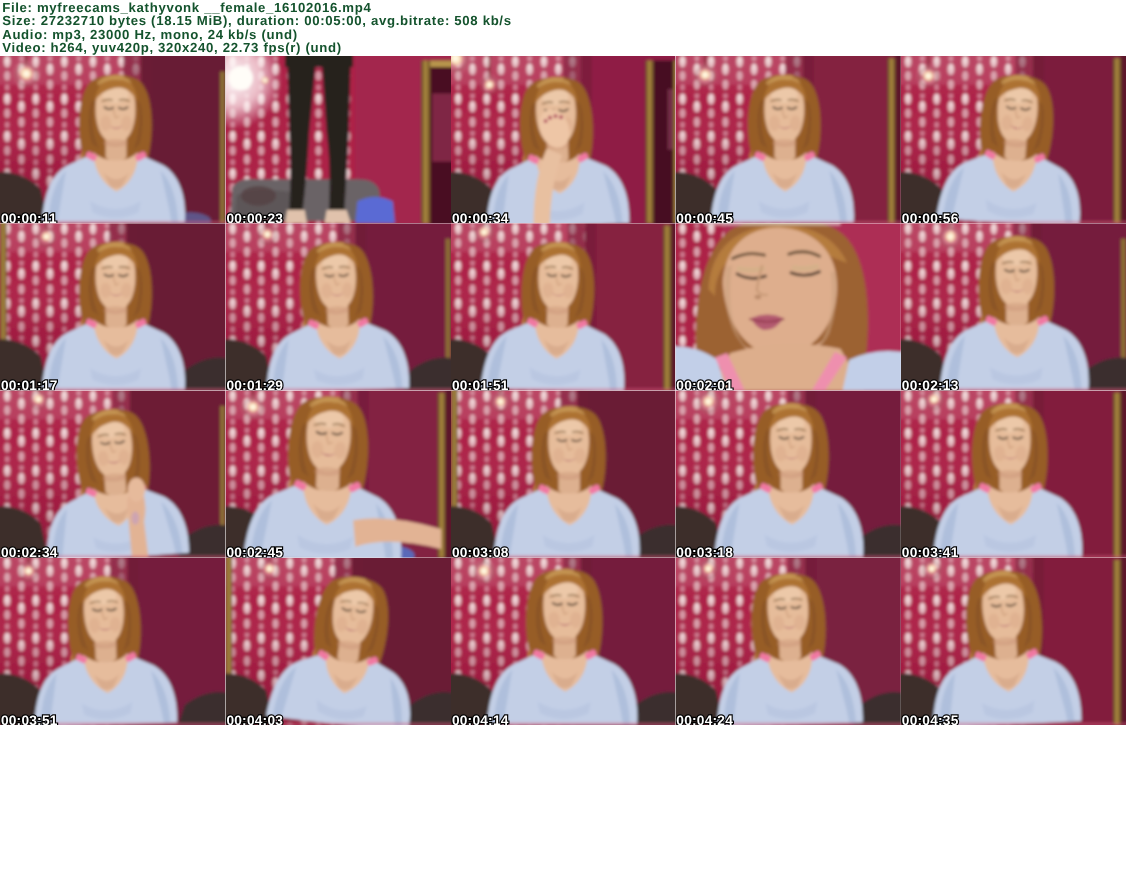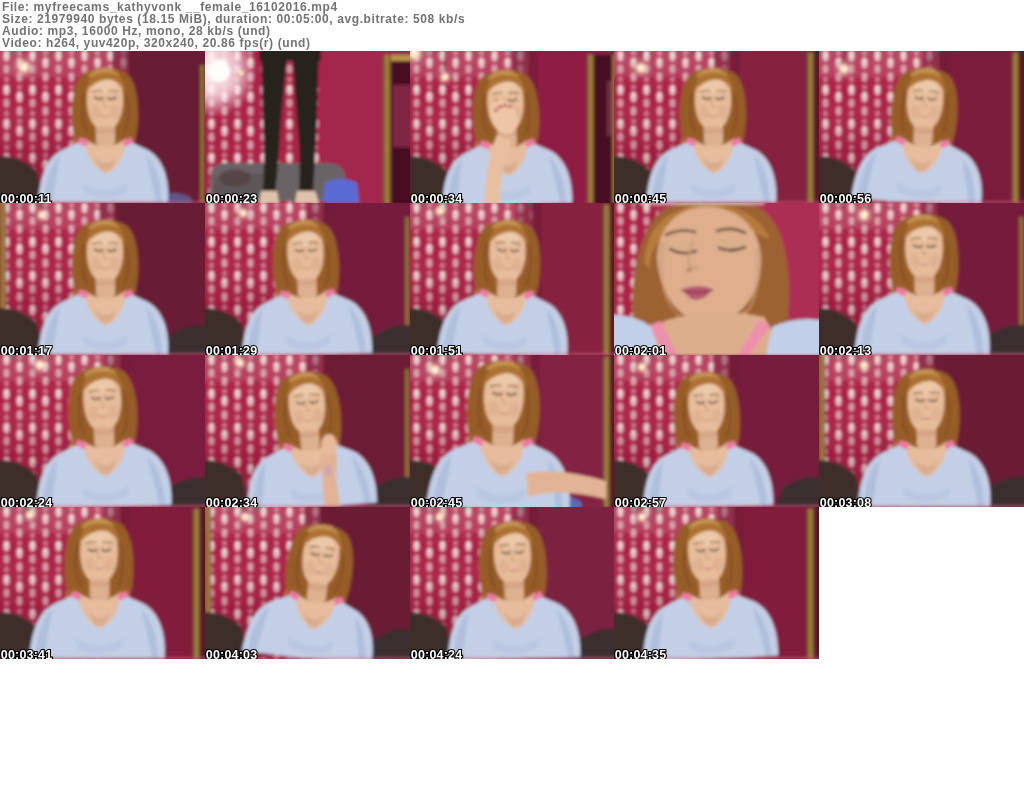--- a/index.html
+++ b/index.html
@@ -1,16 +1,16 @@
 <!DOCTYPE html>
 <html><head><meta charset="utf-8">
 <style>
 html,body{margin:0;padding:0;background:#fff;width:1024px;height:811px;overflow:hidden}
 .hdr{font-family:"Liberation Sans",sans-serif;font-weight:bold;font-size:12px;
-line-height:12.15px;color:#737373;padding:1px 0 0 2px;height:51px;box-sizing:border-box;
+line-height:12.15px;color:#14532d;padding:1px 0 0 2px;height:51px;box-sizing:border-box;
 letter-spacing:0.6px}
 .grid{display:grid;grid-template-columns:repeat(5,204.8px);grid-auto-rows:152px;width:1024px}
 .cell{position:relative;overflow:hidden}
 .th{display:block;width:204.8px;height:152px}
 .tstxt{font-family:"Liberation Sans",sans-serif;font-weight:bold;font-size:12.5px;
 fill:#fff;stroke:#000;stroke-width:2.2px;paint-order:stroke;letter-spacing:0.2px}
 </style></head><body>
 
 <svg width="0" height="0" style="position:absolute">
 <defs>
@@ -79,23 +79,23 @@
   <path d="M86,40 C83,54 83,70 90,84 L84,80 C79,66 80,48 84,40 Z" fill="#8a5426"></path>
   <path d="M125,40 C128,56 127,72 121,86 L127,80 C131,64 130,48 127,42 Z" fill="#8a5426"></path>
   <ellipse cx="105" cy="79" rx="11" ry="3.6" fill="#c79272" opacity="0.4"></ellipse>
   <path d="M82,132 Q105,146 128,132 L126,142 Q105,152 84,142 Z" fill="#a4b5d6" opacity="0.3"></path>
   <path d="M88,24 C94,17 106,15 114,18 L110,22 Q98,20 90,27 Z" fill="#c49552" opacity="0.8"></path>
 </g>
 </defs>
 </svg>
 <div class="hdr">
     <div>File: myfreecams_kathyvonk __female_16102016.mp4</div>
-    <div>Size: 21979940 bytes (18.15 MiB), duration: 00:05:00, avg.bitrate: 508 kb/s</div>
-    <div>Audio: mp3, 16000 Hz, mono, 28 kb/s (und)</div>
-    <div>Video: h264, yuv420p, 320x240, 20.86 fps(r) (und)</div>
+    <div>Size: 27232710 bytes (18.15 MiB), duration: 00:05:00, avg.bitrate: 508 kb/s</div>
+    <div>Audio: mp3, 23000 Hz, mono, 24 kb/s (und)</div>
+    <div>Video: h264, yuv420p, 320x240, 22.73 fps(r) (und)</div>
   </div>
 <div class="grid">
 <div class="cell">
       <svg class="th" viewBox="0 0 204.8 152" preserveAspectRatio="none">
         <g filter="url(#soft)">
           <rect x="-8" y="-8" width="221" height="168" fill="#671b35"></rect>
 <rect x="-8" y="-8" width="136" height="168" fill="url(#tas)"></rect>
 <rect x="-8" y="-8" width="136" height="168" fill="url(#cshade)"></rect>
 <rect x="-8" y="-8" width="136" height="34" fill="#f0d8da" opacity="0.13"></rect>
 <rect x="112" y="-8" width="26" height="168" fill="#6d1a36" opacity="0.5"></rect>
@@ -329,40 +329,20 @@
 <path d="M210,152 L210,124 C198,119 180,124 168,134 L162,152 Z" fill="#3a2d2e"></path>
 <use href="#w" transform="translate(0,0) translate(-4.2,-6.1) scale(1.04)"></use>
 <rect x="40" y="150" width="168" height="2.5" fill="#d75d7d" opacity="0.5"></rect>
         </g>
         <text x="0.8" y="151.8" class="tstxt">00:02:13</text>
       </svg>
     </div>
     <div class="cell">
       <svg class="th" viewBox="0 0 204.8 152" preserveAspectRatio="none">
         <g filter="url(#soft)">
-          <rect x="-8" y="-8" width="221" height="168" fill="#7a1f3e"></rect>
-<rect x="-8" y="-8" width="128" height="168" fill="url(#tas)"></rect>
-<rect x="-8" y="-8" width="128" height="168" fill="url(#cshade)"></rect>
-<rect x="-8" y="-8" width="128" height="34" fill="#f0d8da" opacity="0.13"></rect>
-<rect x="104" y="-8" width="26" height="168" fill="#6d1a36" opacity="0.5"></rect>
-<path d="M40,-4 V2" stroke="#5a2218" stroke-width="1.4" opacity="0.7"></path>
-<circle cx="40" cy="10" r="12.0" fill="url(#glow)" opacity="0.675"></circle>
-<circle cx="40" cy="10" r="6" fill="url(#bulb)"></circle>
-<circle cx="40" cy="11" r="8.5" fill="none" stroke="#4a2a18" stroke-width="0.9" opacity="0.4"></circle>
-<path d="M-6,152 L-6,106 C10,103 27,110 37,121 L44,152 Z" fill="#3c2f2b"></path>
-<path d="M210,152 L210,124 C198,119 180,124 168,134 L162,152 Z" fill="#3a2d2e"></path>
-<use href="#w" transform="translate(0,0) translate(-4.2,-6.1) scale(1.04) rotate(-2 105 122)"></use>
-<rect x="40" y="150" width="168" height="2.5" fill="#d75d7d" opacity="0.5"></rect>
-        </g>
-        <text x="0.8" y="151.8" class="tstxt">00:02:24</text>
-      </svg>
-    </div>
-    <div class="cell">
-      <svg class="th" viewBox="0 0 204.8 152" preserveAspectRatio="none">
-        <g filter="url(#soft)">
           <rect x="-8" y="-8" width="221" height="168" fill="#6d1b36"></rect>
 <rect x="-8" y="-8" width="126" height="168" fill="url(#tas)"></rect>
 <rect x="-8" y="-8" width="126" height="168" fill="url(#cshade)"></rect>
 <rect x="-8" y="-8" width="126" height="34" fill="#f0d8da" opacity="0.13"></rect>
 <rect x="102" y="-8" width="26" height="168" fill="#6d1a36" opacity="0.5"></rect>
 <path d="M35,-4 V1" stroke="#5a2218" stroke-width="1.4" opacity="0.7"></path>
 <circle cx="35" cy="8" r="10.0" fill="url(#glow)" opacity="0.6000000000000001"></circle>
 <circle cx="35" cy="8" r="5" fill="url(#bulb)"></circle>
 <circle cx="35" cy="9" r="7.5" fill="none" stroke="#4a2a18" stroke-width="0.9" opacity="0.4"></circle>
 <rect x="200" y="14" width="4.5" height="138" fill="#8a6c34"></rect>
@@ -397,56 +377,56 @@
 <ellipse cx="150" cy="150" rx="22" ry="9" fill="#5a68b8"></ellipse>
 <use href="#w" transform="translate(-14,2) translate(-10.5,-15.2) scale(1.1) rotate(2 105 122)"></use>
 <path d="M130,116 Q162,110 210,124 L210,142 Q162,130 132,140 Z" fill="#e2b394" transform="translate(-14,2)"></path>
         </g>
         <text x="0.8" y="151.8" class="tstxt">00:02:45</text>
       </svg>
     </div>
     <div class="cell">
       <svg class="th" viewBox="0 0 204.8 152" preserveAspectRatio="none">
         <g filter="url(#soft)">
-          <rect x="-8" y="-8" width="221" height="168" fill="#761e3c"></rect>
-<rect x="-8" y="-8" width="123" height="168" fill="url(#tas)"></rect>
-<rect x="-8" y="-8" width="123" height="168" fill="url(#cshade)"></rect>
-<rect x="-8" y="-8" width="123" height="34" fill="#f0d8da" opacity="0.13"></rect>
-<rect x="99" y="-8" width="26" height="168" fill="#6d1a36" opacity="0.5"></rect>
-<path d="M28,-4 V5" stroke="#5a2218" stroke-width="1.4" opacity="0.7"></path>
-<circle cx="28" cy="12" r="10.0" fill="url(#glow)" opacity="0.5249999999999999"></circle>
-<circle cx="28" cy="12" r="5" fill="url(#bulb)"></circle>
-<circle cx="28" cy="13" r="7.5" fill="none" stroke="#4a2a18" stroke-width="0.9" opacity="0.4"></circle>
-<path d="M-6,152 L-6,106 C10,103 27,110 37,121 L44,152 Z" fill="#3c2f2b"></path>
-<path d="M210,152 L210,124 C198,119 180,124 168,134 L162,152 Z" fill="#3a2d2e"></path>
-<use href="#w" transform="translate(-10,0) rotate(-2 105 122)"></use>
-<rect x="40" y="150" width="168" height="2.5" fill="#d75d7d" opacity="0.5"></rect>
-        </g>
-        <text x="0.8" y="151.8" class="tstxt">00:02:57</text>
-      </svg>
-    </div>
-    <div class="cell">
-      <svg class="th" viewBox="0 0 204.8 152" preserveAspectRatio="none">
-        <g filter="url(#soft)">
           <rect x="-8" y="-8" width="221" height="168" fill="#6a1a35"></rect>
 <rect x="-8" y="-8" width="123" height="168" fill="url(#tas)"></rect>
 <rect x="-8" y="-8" width="123" height="168" fill="url(#cshade)"></rect>
 <rect x="-8" y="-8" width="123" height="34" fill="#f0d8da" opacity="0.13"></rect>
 <rect x="99" y="-8" width="26" height="168" fill="#6d1a36" opacity="0.5"></rect>
 <path d="M45,-4 V3" stroke="#5a2218" stroke-width="1.4" opacity="0.7"></path>
 <circle cx="45" cy="10" r="10.0" fill="url(#glow)" opacity="0.6000000000000001"></circle>
 <circle cx="45" cy="10" r="5" fill="url(#bulb)"></circle>
 <circle cx="45" cy="11" r="7.5" fill="none" stroke="#4a2a18" stroke-width="0.9" opacity="0.4"></circle>
 <rect x="0" y="-4" width="6" height="156" fill="url(#goldv)"></rect>
 <path d="M-6,152 L-6,106 C10,103 27,110 37,121 L44,152 Z" fill="#3c2f2b"></path>
 <path d="M210,152 L210,124 C198,119 180,124 168,134 L162,152 Z" fill="#3a2d2e"></path>
 <use href="#w" transform="translate(2,0) translate(-2.1,-3.0) scale(1.02)"></use>
 <rect x="40" y="150" width="168" height="2.5" fill="#d75d7d" opacity="0.5"></rect>
         </g>
         <text x="0.8" y="151.8" class="tstxt">00:03:08</text>
+      </svg>
+    </div>
+    <div class="cell">
+      <svg class="th" viewBox="0 0 204.8 152" preserveAspectRatio="none">
+        <g filter="url(#soft)">
+          <rect x="-8" y="-8" width="221" height="168" fill="#741e3c"></rect>
+<rect x="-8" y="-8" width="126" height="168" fill="url(#tas)"></rect>
+<rect x="-8" y="-8" width="126" height="168" fill="url(#cshade)"></rect>
+<rect x="-8" y="-8" width="126" height="34" fill="#f0d8da" opacity="0.13"></rect>
+<rect x="102" y="-8" width="26" height="168" fill="#6d1a36" opacity="0.5"></rect>
+<path d="M30,-4 V2" stroke="#5a2218" stroke-width="1.4" opacity="0.7"></path>
+<circle cx="30" cy="10" r="12.0" fill="url(#glow)" opacity="0.75"></circle>
+<circle cx="30" cy="10" r="6" fill="url(#bulb)"></circle>
+<circle cx="30" cy="11" r="8.5" fill="none" stroke="#4a2a18" stroke-width="0.9" opacity="0.4"></circle>
+<path d="M-6,152 L-6,106 C10,103 27,110 37,121 L44,152 Z" fill="#3c2f2b"></path>
+<path d="M210,152 L210,124 C198,119 180,124 168,134 L162,152 Z" fill="#3a2d2e"></path>
+<use href="#w" transform="translate(0,0) translate(-4.2,-6.1) scale(1.04)"></use>
+<rect x="40" y="150" width="168" height="2.5" fill="#d75d7d" opacity="0.5"></rect>
+        </g>
+        <text x="0.8" y="151.8" class="tstxt">00:03:18</text>
       </svg>
     </div>
     <div class="cell">
       <svg class="th" viewBox="0 0 204.8 152" preserveAspectRatio="none">
         <g filter="url(#soft)">
           <rect x="-8" y="-8" width="221" height="168" fill="#821e3d"></rect>
 <rect x="-8" y="-8" width="128" height="168" fill="url(#tas)"></rect>
 <rect x="-8" y="-8" width="128" height="168" fill="url(#cshade)"></rect>
 <rect x="-8" y="-8" width="128" height="34" fill="#f0d8da" opacity="0.13"></rect>
 <rect x="104" y="-8" width="26" height="168" fill="#6d1a36" opacity="0.5"></rect>
@@ -459,36 +439,76 @@
 <path d="M-6,152 L-6,106 C10,103 27,110 37,121 L44,152 Z" fill="#3c2f2b"></path>
 <use href="#w" transform="translate(-6,0) translate(-4.2,-6.1) scale(1.04)"></use>
 <rect x="40" y="150" width="168" height="2.5" fill="#d75d7d" opacity="0.5"></rect>
         </g>
         <text x="0.8" y="151.8" class="tstxt">00:03:41</text>
       </svg>
     </div>
     <div class="cell">
       <svg class="th" viewBox="0 0 204.8 152" preserveAspectRatio="none">
         <g filter="url(#soft)">
+          <rect x="-8" y="-8" width="221" height="168" fill="#741e3c"></rect>
+<rect x="-8" y="-8" width="124" height="168" fill="url(#tas)"></rect>
+<rect x="-8" y="-8" width="124" height="168" fill="url(#cshade)"></rect>
+<rect x="-8" y="-8" width="124" height="34" fill="#f0d8da" opacity="0.13"></rect>
+<rect x="100" y="-8" width="26" height="168" fill="#6d1a36" opacity="0.5"></rect>
+<path d="M26,-4 V5" stroke="#5a2218" stroke-width="1.4" opacity="0.7"></path>
+<circle cx="26" cy="12" r="10.0" fill="url(#glow)" opacity="0.6000000000000001"></circle>
+<circle cx="26" cy="12" r="5" fill="url(#bulb)"></circle>
+<circle cx="26" cy="13" r="7.5" fill="none" stroke="#4a2a18" stroke-width="0.9" opacity="0.4"></circle>
+<path d="M-6,152 L-6,106 C10,103 27,110 37,121 L44,152 Z" fill="#3c2f2b"></path>
+<path d="M210,152 L210,124 C198,119 180,124 168,134 L162,152 Z" fill="#3a2d2e"></path>
+<use href="#w" transform="translate(-8,0) rotate(-2 105 122)"></use>
+<rect x="40" y="150" width="168" height="2.5" fill="#d75d7d" opacity="0.5"></rect>
+        </g>
+        <text x="0.8" y="151.8" class="tstxt">00:03:51</text>
+      </svg>
+    </div>
+    <div class="cell">
+      <svg class="th" viewBox="0 0 204.8 152" preserveAspectRatio="none">
+        <g filter="url(#soft)">
           <rect x="-8" y="-8" width="221" height="168" fill="#6a1a35"></rect>
 <rect x="-8" y="-8" width="123" height="168" fill="url(#tas)"></rect>
 <rect x="-8" y="-8" width="123" height="168" fill="url(#cshade)"></rect>
 <rect x="-8" y="-8" width="123" height="34" fill="#f0d8da" opacity="0.13"></rect>
 <rect x="99" y="-8" width="26" height="168" fill="#6d1a36" opacity="0.5"></rect>
 <path d="M40,-4 V3" stroke="#5a2218" stroke-width="1.4" opacity="0.7"></path>
 <circle cx="40" cy="10" r="10.0" fill="url(#glow)" opacity="0.6000000000000001"></circle>
 <circle cx="40" cy="10" r="5" fill="url(#bulb)"></circle>
 <circle cx="40" cy="11" r="7.5" fill="none" stroke="#4a2a18" stroke-width="0.9" opacity="0.4"></circle>
 <rect x="0" y="-4" width="6" height="156" fill="url(#goldv)"></rect>
 <path d="M-6,152 L-6,106 C10,103 27,110 37,121 L44,152 Z" fill="#3c2f2b"></path>
 <path d="M210,152 L210,124 C198,119 180,124 168,134 L162,152 Z" fill="#3a2d2e"></path>
 <use href="#w" transform="translate(2,0) rotate(7 105 122)"></use>
 <rect x="40" y="150" width="168" height="2.5" fill="#d75d7d" opacity="0.5"></rect>
         </g>
         <text x="0.8" y="151.8" class="tstxt">00:04:03</text>
+      </svg>
+    </div>
+    <div class="cell">
+      <svg class="th" viewBox="0 0 204.8 152" preserveAspectRatio="none">
+        <g filter="url(#soft)">
+          <rect x="-8" y="-8" width="221" height="168" fill="#741e3c"></rect>
+<rect x="-8" y="-8" width="126" height="168" fill="url(#tas)"></rect>
+<rect x="-8" y="-8" width="126" height="168" fill="url(#cshade)"></rect>
+<rect x="-8" y="-8" width="126" height="34" fill="#f0d8da" opacity="0.13"></rect>
+<rect x="102" y="-8" width="26" height="168" fill="#6d1a36" opacity="0.5"></rect>
+<path d="M30,-4 V4" stroke="#5a2218" stroke-width="1.4" opacity="0.7"></path>
+<circle cx="30" cy="12" r="12.0" fill="url(#glow)" opacity="0.75"></circle>
+<circle cx="30" cy="12" r="6" fill="url(#bulb)"></circle>
+<circle cx="30" cy="13" r="8.5" fill="none" stroke="#4a2a18" stroke-width="0.9" opacity="0.4"></circle>
+<path d="M-6,152 L-6,106 C10,103 27,110 37,121 L44,152 Z" fill="#3c2f2b"></path>
+<path d="M210,152 L210,124 C198,119 180,124 168,134 L162,152 Z" fill="#3a2d2e"></path>
+<use href="#w" transform="translate(-2,0) translate(-5.3,-7.6) scale(1.05)"></use>
+<rect x="40" y="150" width="168" height="2.5" fill="#d75d7d" opacity="0.5"></rect>
+        </g>
+        <text x="0.8" y="151.8" class="tstxt">00:04:14</text>
       </svg>
     </div>
     <div class="cell">
       <svg class="th" viewBox="0 0 204.8 152" preserveAspectRatio="none">
         <g filter="url(#soft)">
           <rect x="-8" y="-8" width="221" height="168" fill="#7a2040"></rect>
 <rect x="-8" y="-8" width="126" height="168" fill="url(#tas)"></rect>
 <rect x="-8" y="-8" width="126" height="168" fill="url(#cshade)"></rect>
 <rect x="-8" y="-8" width="126" height="34" fill="#f0d8da" opacity="0.13"></rect>
 <rect x="102" y="-8" width="26" height="168" fill="#6d1a36" opacity="0.5"></rect>

